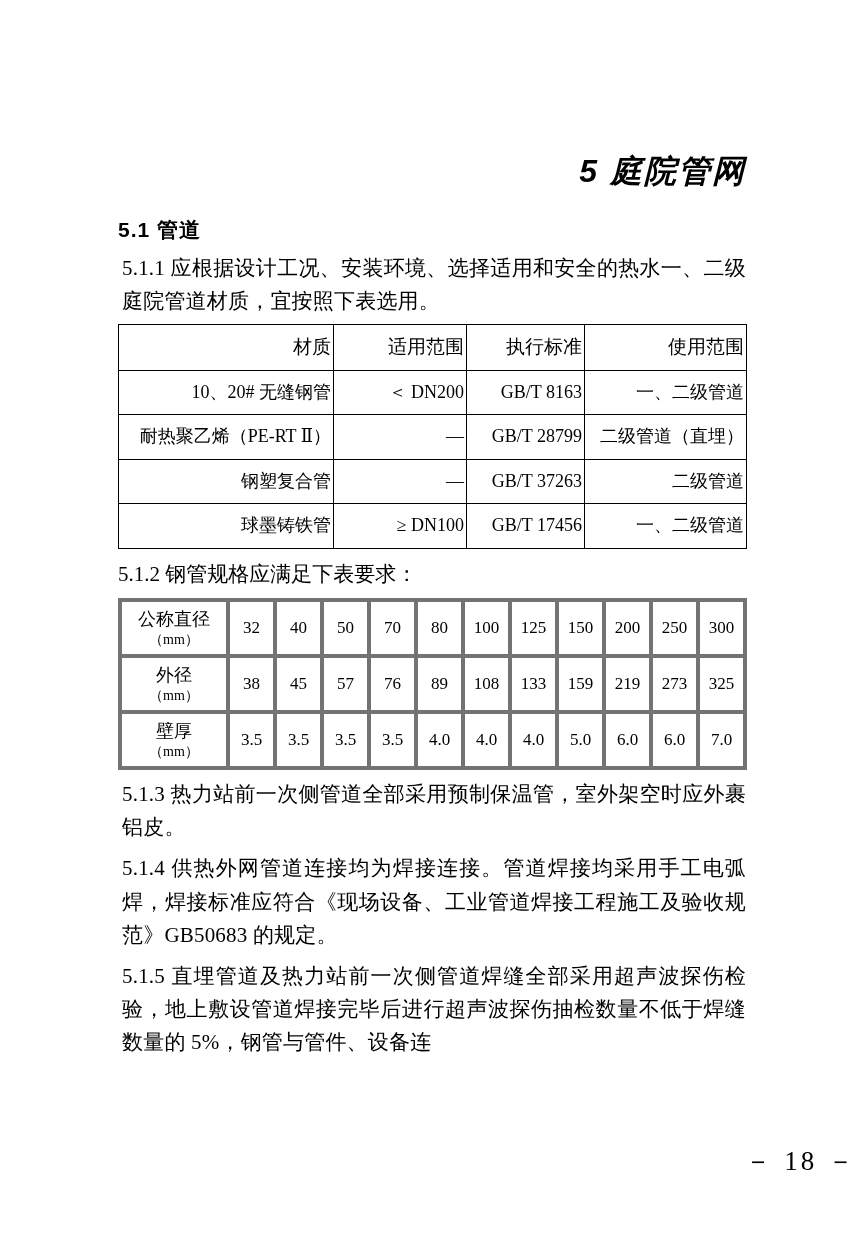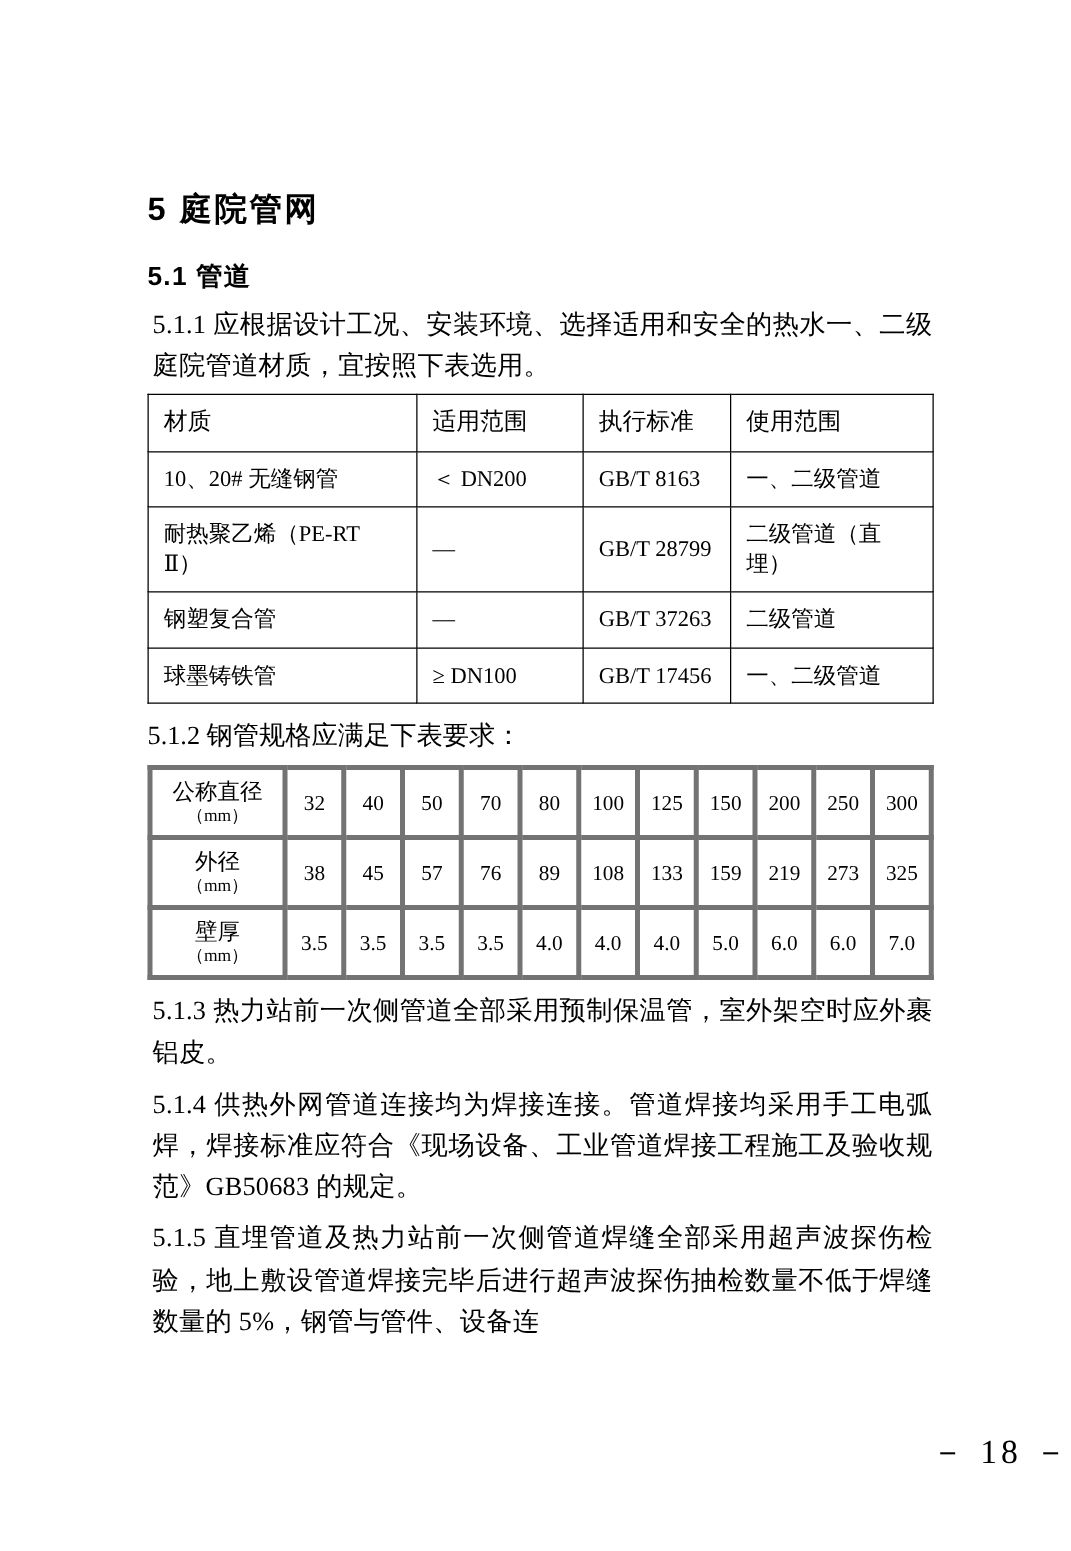--- a/index.html
+++ b/index.html
@@ -19,25 +19,26 @@
   }
   .content {
     position: absolute;
     left: 118px;
     top: 0;
     width: 628px;
   }
   h1.chapter-title {
     font-family: "Liberation Sans", "DejaVu Sans", sans-serif;
     font-weight: bold;
-    font-size: 26px;
-    text-align: left;
+    font-size: 32px;
+    text-align: right;
     margin: 0;
     padding-top: 150px;
     letter-spacing: 2px;
+    font-style: italic;
   }
   h2.section-title {
     font-family: "Liberation Sans", "DejaVu Sans", sans-serif;
     font-weight: bold;
     font-size: 21px;
     margin: 22px 0 6px 0;
     letter-spacing: 1px;
   }
   p.body-text {
     font-size: 21px;
@@ -52,23 +53,23 @@
     margin: 10px 0 8px 0;
   }
   table {
     border-collapse: collapse;
     margin: 4px 0 8px 0;
     width: 628px;
     table-layout: fixed;
   }
   table.material td, table.material th {
     border: 1px solid #000;
-    text-align: left;
+    text-align: right;
     font-size: 18px;
-    padding: 10px 12px;
+    padding: 10px 2px;
     line-height: 1.3;
   }
   table.material tr:first-child td {
     font-size: 19px;
   }
   table.spec td {
     border: 4px solid #737373;
     text-align: center;
     font-size: 17px;
     padding: 7px 1px;

